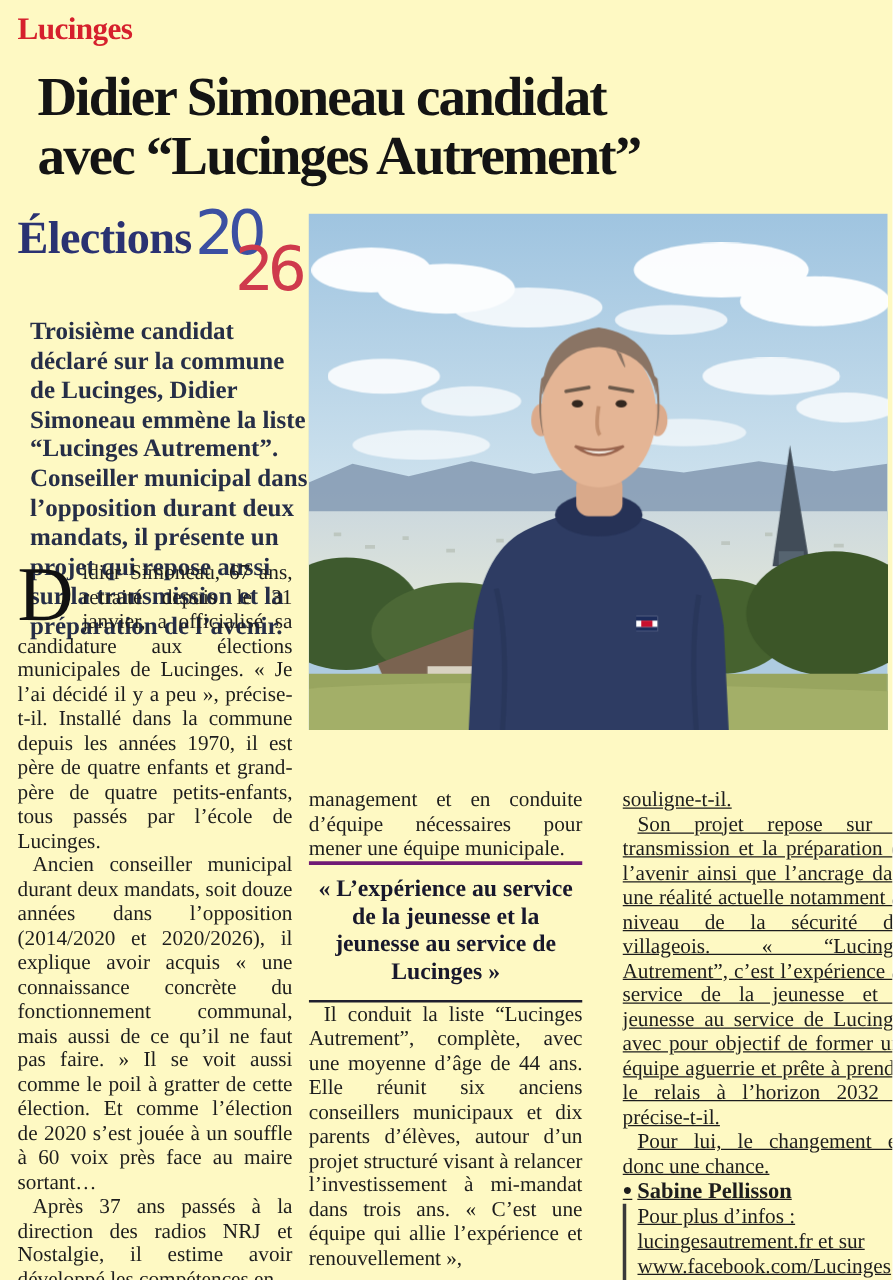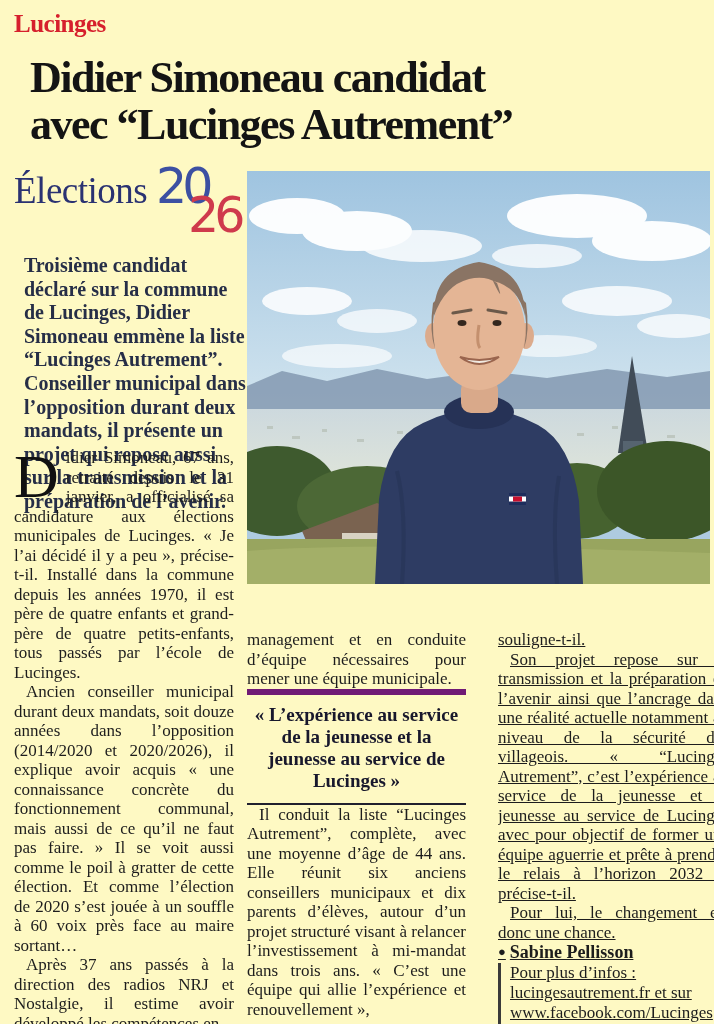--- a/index.html
+++ b/index.html
@@ -4,21 +4,21 @@
 <style>
   html,body{margin:0;padding:0;background:#ffffff;}
   .page{position:relative;width:714px;height:1024px;background:#fef9c3;overflow:hidden;
         font-family:"Liberation Serif",serif;color:#1c1c1c;}
   
   .kicker{position:absolute;left:14px;top:10px;font-size:25px;font-weight:bold;color:#d6202d;letter-spacing:-0.5px;}
   .headline{position:absolute;left:14px;top:38px;width:690px;font-size:44px;line-height:47px;
             font-weight:bold;color:#141414;letter-spacing:-1.5px;}
   
   .logo{position:absolute;left:14px;top:172px;width:230px;height:78px;}
-  .logo .l1{font-size:37px;line-height:37px;font-weight:normal;color:#2a3272;letter-spacing:-0.5px;}
+  .logo .l1{font-size:37px;line-height:37px;font-weight:bold;color:#2a3272;letter-spacing:-0.5px;}
   .logo .l2{font-size:25px;line-height:27px;font-weight:bold;color:#d8404e;letter-spacing:0;}
   .digits{position:absolute;left:142px;top:-10px;width:100px;height:90px;
           font-family:"DejaVu Sans",sans-serif;}
   .digits .d20{position:absolute;left:0;top:0;font-size:49px;line-height:49px;color:#3c50a2;letter-spacing:-5px;}
   .digits .d26{position:absolute;left:32px;top:29px;font-size:49px;line-height:49px;color:#cf3a4c;letter-spacing:-5px;}
   
   .intro{position:absolute;left:24px;top:254px;width:224px;font-size:20px;line-height:23.6px;
          font-weight:bold;color:#262e47;text-align:left;}
   
   .photo{position:absolute;left:247px;top:171px;width:463px;height:413px;overflow:hidden;background:#aecbe0;}
@@ -27,21 +27,21 @@
   
   .col{position:absolute;top:630px;font-size:17px;line-height:19.5px;text-align:justify;color:#1d1d1d;}
   .col p{margin:0;}
   .col .indent{text-indent:12px;}
   #col1{left:14px;top:448px;width:220px;height:576px;overflow:hidden;}
   #col2{left:247px;width:219px;height:394px;overflow:hidden;}
   #col3{left:498px;width:231px;height:394px;overflow:hidden;text-decoration:underline;}
   .dropcap{float:left;font-size:62px;line-height:52px;padding:2px 7px 0 0;font-weight:normal;color:#111;}
   
   .pullquote{margin:9px 8px 8px 8px;padding:9px 2px 11px 2px;
-             border-top:6px solid #701a75;border-bottom:2px solid #20202e;
+             border-top:3px solid #701a75;border-bottom:2px solid #20202e;
              text-align:center;font-weight:bold;font-size:19px;line-height:22px;color:#18182c;text-indent:0;}
   
   .byline{margin-top:5px;font-weight:bold;font-size:18px;text-align:left;text-indent:0;}
   .byline .bullet{font-size:13px;vertical-align:2px;margin-right:4px;}
   .infobox{margin-top:3px;border-left:3px solid #3a3a3a;padding-left:9px;text-align:left;font-size:17px;line-height:20px;}
 </style>
 </head>
 <body>
 
 <div class="page">

